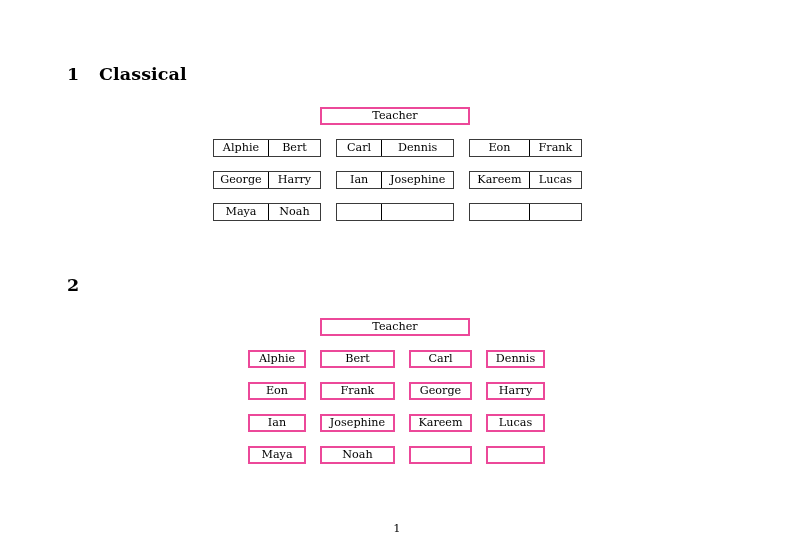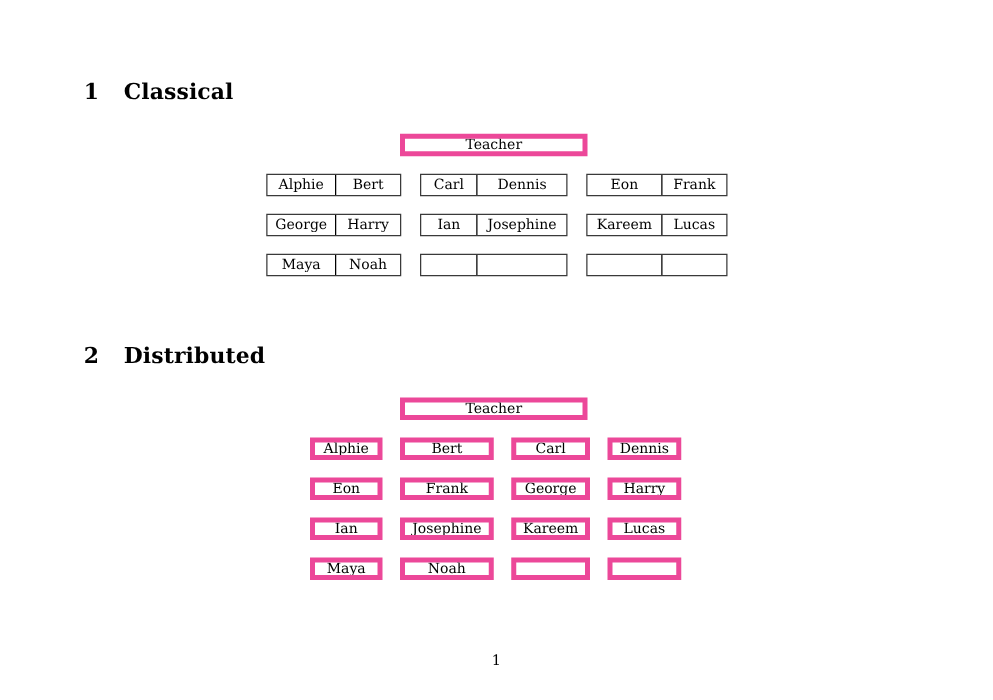--- a/index.html
+++ b/index.html
@@ -40,21 +40,21 @@
     white-space: nowrap;
     text-align: right;
   }
 
   #heading-classical   { left: 67px; top: 64px; }
   #heading-distributed { left: 67px; top: 275px; }
 
   
   .cell {
     box-sizing: border-box;
-    border: 4px solid #ec4899;
+    border: 2px solid #ec4899;
     background: #ffffff;
     font-size: 11.2px;
     line-height: 1;
     display: flex;
     align-items: center;
     justify-content: center;
     white-space: nowrap;
     overflow: hidden;
   }
 
@@ -212,21 +212,20 @@
     </div>
     <div class="pair-group cl-col-c cl-row-3">
       <div class="pair-cell"></div>
       <div class="pair-cell"></div>
     </div>
 
   </div>
 
   <div class="section-heading" id="heading-distributed">
     <span class="section-number">2</span>
-    <span class="section-title">Distributed</span>
   </div>
 
   <div id="distributed-diagram">
 
     <div class="cell ds-teacher">Teacher</div>
 
     <div class="cell ds-cell ds-col-1 ds-row-1">Alphie</div>
     <div class="cell ds-cell ds-col-2 ds-row-1">Bert</div>
     <div class="cell ds-cell ds-col-3 ds-row-1">Carl</div>
     <div class="cell ds-cell ds-col-4 ds-row-1">Dennis</div>

